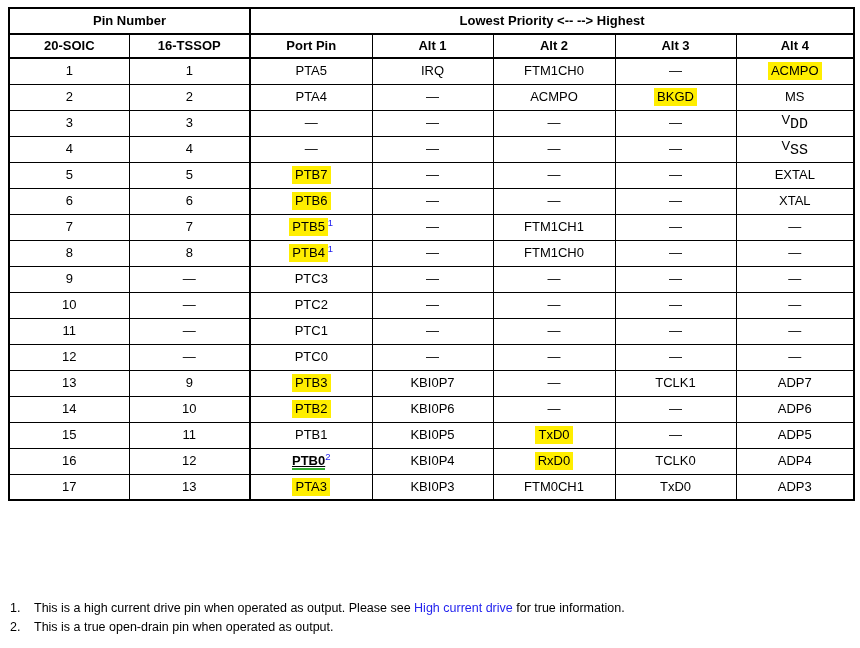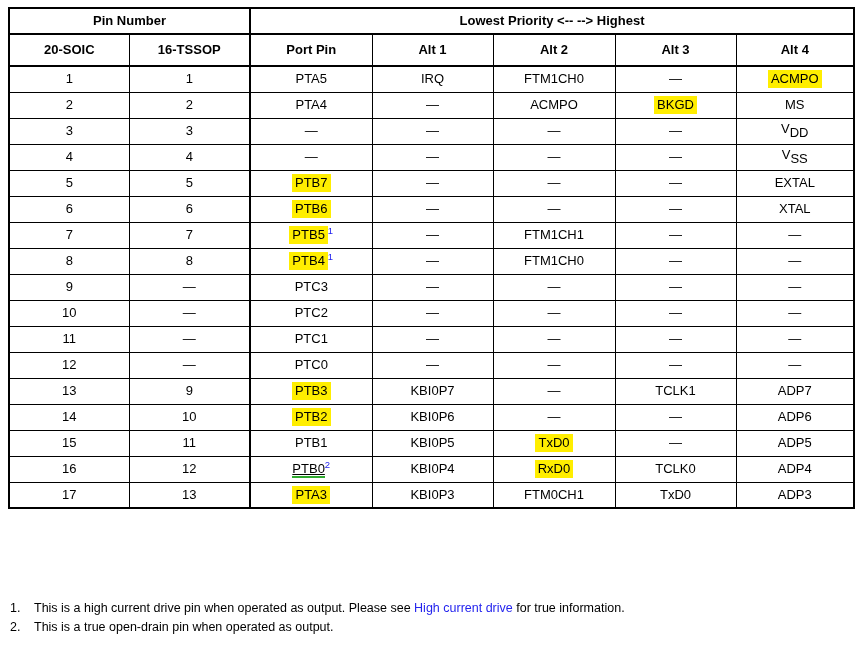--- a/index.html
+++ b/index.html
@@ -18,28 +18,28 @@
     padding-left:26px;
   }
   .pintable th,.pintable td{
     border:1px solid #000;
     text-align:center;vertical-align:middle;
     font-size:13px;padding:0;line-height:1.1;
     overflow:hidden;white-space:nowrap;
   }
   .pintable thead th{font-weight:bold;border-bottom:2px solid #000;}
   tr.group-row{height:26px;}
-  tr.col-row{height:32px;}
+  tr.col-row{height:24px;}
   .pintable tbody tr{height:26px;}
   .gdiv{border-right:2px solid #000 !important;}
 
   .hl{background:var(--hl);padding:1px 3px 2px 3px;}
   sup.fnref{color:var(--link);font-size:9.5px;line-height:0;vertical-align:super;font-weight:normal;}
-  .pintable sub{font-size:13px;}
-  .link-underline{text-decoration:underline;border-bottom:2px solid var(--grammar);padding-bottom:0px;}
+  .pintable sub{font-size:15px;font-family:Liberation Mono, monospace;}
+  .link-underline{text-decoration:underline;border-bottom:2px solid var(--grammar);padding-bottom:0px;font-weight:bold;}
 
   .footnotes{position:absolute;left:10px;top:601px;font-size:12.5px;line-height:1.2;}
   .fn{display:flex;margin-bottom:4px;}
   .fn-num{width:24px;flex:0 0 24px;}
   .fn-text{white-space:nowrap;}
   a.doclink{color:var(--link);text-decoration:none;cursor:pointer;text-align:right;}
 </style>
 </head>
 <body>
 

